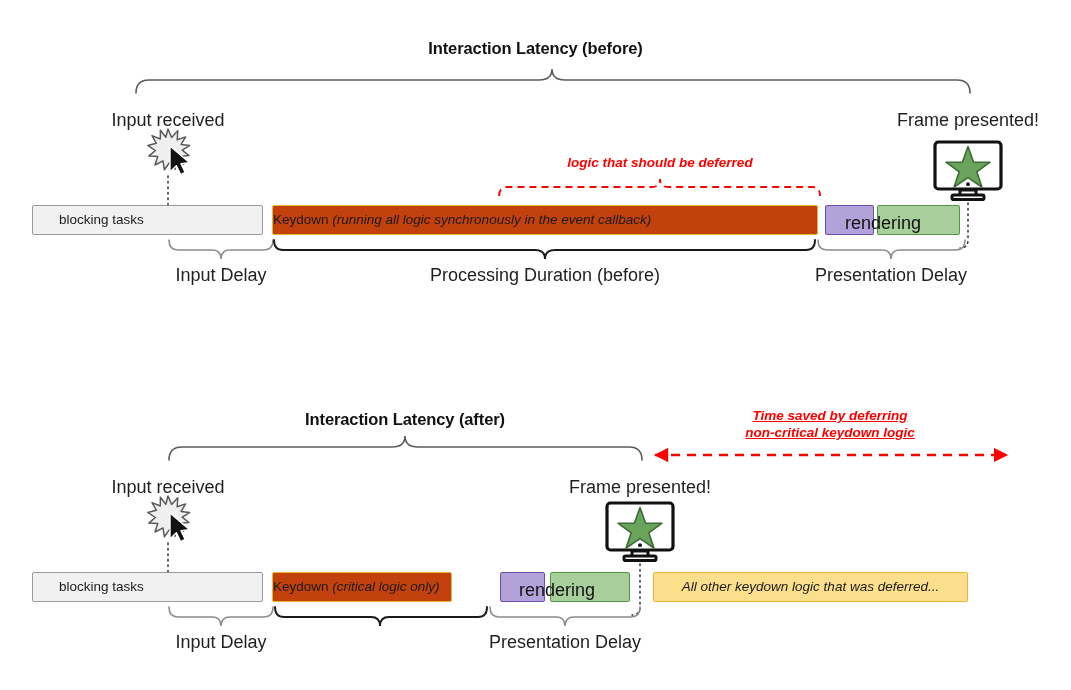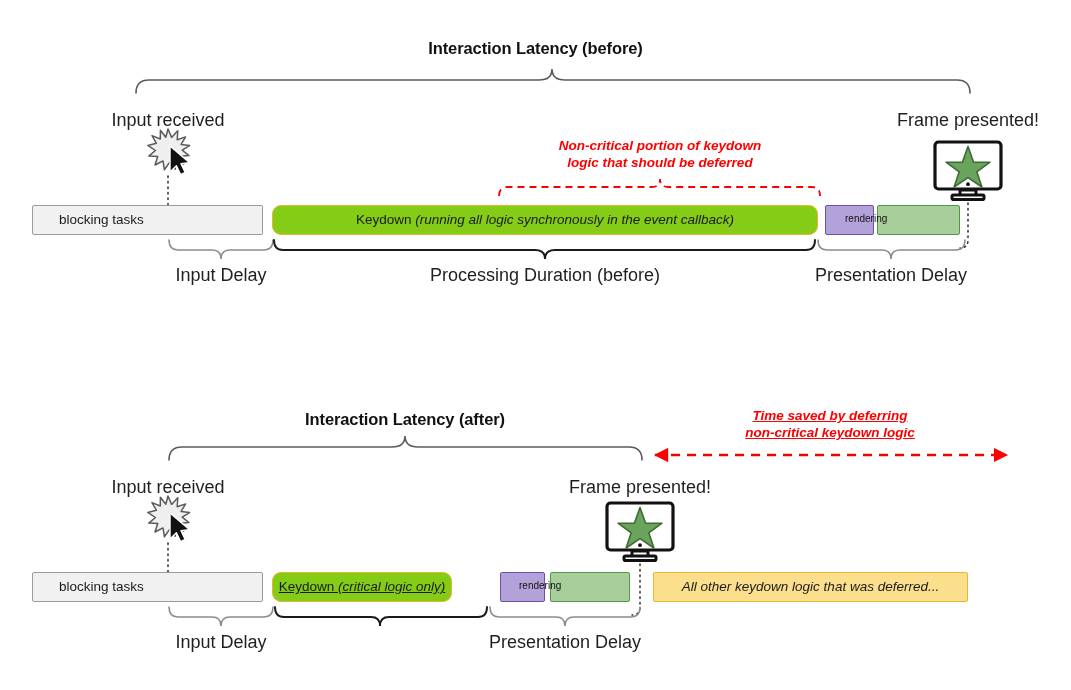--- a/index.html
+++ b/index.html
@@ -55,43 +55,42 @@
     line-height: 1;
     white-space: nowrap;
     overflow: hidden;
   }
   .bar-blocking {
     background: #f1f1f1;
     border-color: #9a9a9a;
     padding-left: 26px;
   }
   .bar-keydown {
-    background: #84cc16;
+    background: #c2410c;
     border-color: #e8b530;
-    justify-content: center;
-    border-radius: 9px;
+    justify-content: flex-start;
   }
   .bar-deferred {
     background: #fcdf8c;
     border-color: #e8b530;
     justify-content: center;
   }
   .bar-purple {
     background: #b3a2da;
     border-color: #6b4fa8;
   }
   .bar-green {
     background: #a7ce9b;
     border-color: #4f9a43;
     justify-content: center;
   }
   .bar-label-em { font-style: italic; }
   .rendering-text {
     position: absolute;
-    font-size: 10px;
+    font-size: 18px;
     white-space: nowrap;
     color: #111;
     z-index: 5;
   }
 
   
   .red-note {
     position: absolute;
     color: #fc0000;
     font-weight: bold;
@@ -199,21 +198,21 @@
     </g>
   </svg>
 
   <div class="abs section-title" style="left:0; top:39px; width:1071px;">Interaction Latency (before)</div>
 
   <div class="abs caption" style="left:88px; top:110px; width:160px;">Input received</div>
 
   <div class="abs caption" style="left:888px; top:110px; width:160px;">Frame presented!</div>
 
   <div class="red-note" style="left:470px; top:138px; width:380px;">
-    <span>Non-critical portion of keydown</span><br>
+    <br>
     <span>logic that should be deferred</span>
   </div>
 
   <div class="bar bar-blocking" style="left:32px; top:205px; width:231px;">
     <span>blocking tasks</span>
   </div>
 
   <div class="bar bar-keydown" style="left:272px; top:205px; width:546px;">
     <span>
       <span>Keydown </span><span class="bar-label-em">(running all logic synchronously in the event callback)</span>
@@ -240,21 +239,21 @@
   </div>
 
   <div class="abs caption" style="left:88px; top:477px; width:160px;">Input received</div>
 
   <div class="abs caption" style="left:560px; top:477px; width:160px;">Frame presented!</div>
 
   <div class="bar bar-blocking" style="left:32px; top:572px; width:231px;">
     <span>blocking tasks</span>
   </div>
 
-  <div class="bar bar-keydown" style="left:272px; top:572px; width:180px;text-decoration:underline;">
+  <div class="bar bar-keydown" style="left:272px; top:572px; width:180px;">
     <span>
       <span>Keydown </span><span class="bar-label-em">(critical logic only)</span>
     </span>
   </div>
 
   <div class="bar bar-purple" style="left:500px; top:572px; width:45px;"></div>
 
   <div class="bar bar-green" style="left:550px; top:572px; width:80px;"></div>
 
   <div class="rendering-text" style="left:519px; top:580px;">rendering</div>

